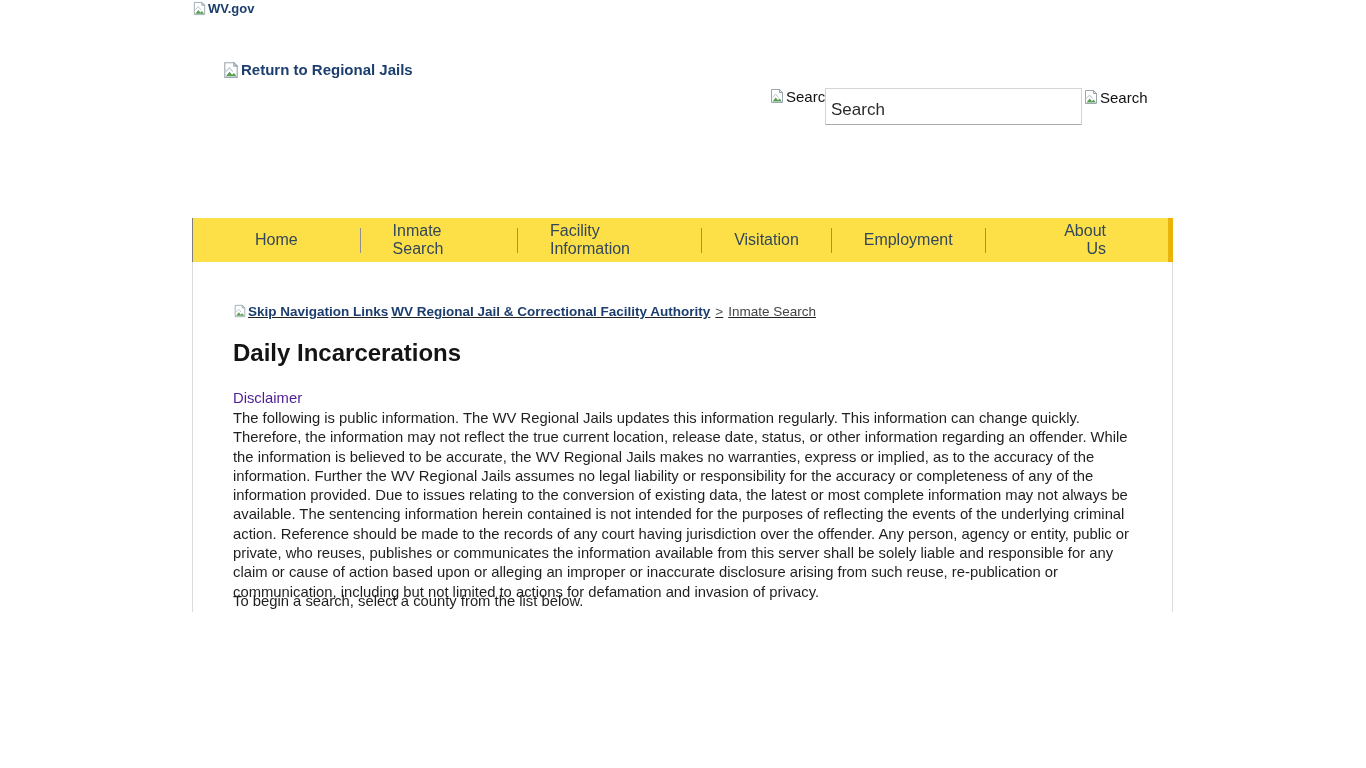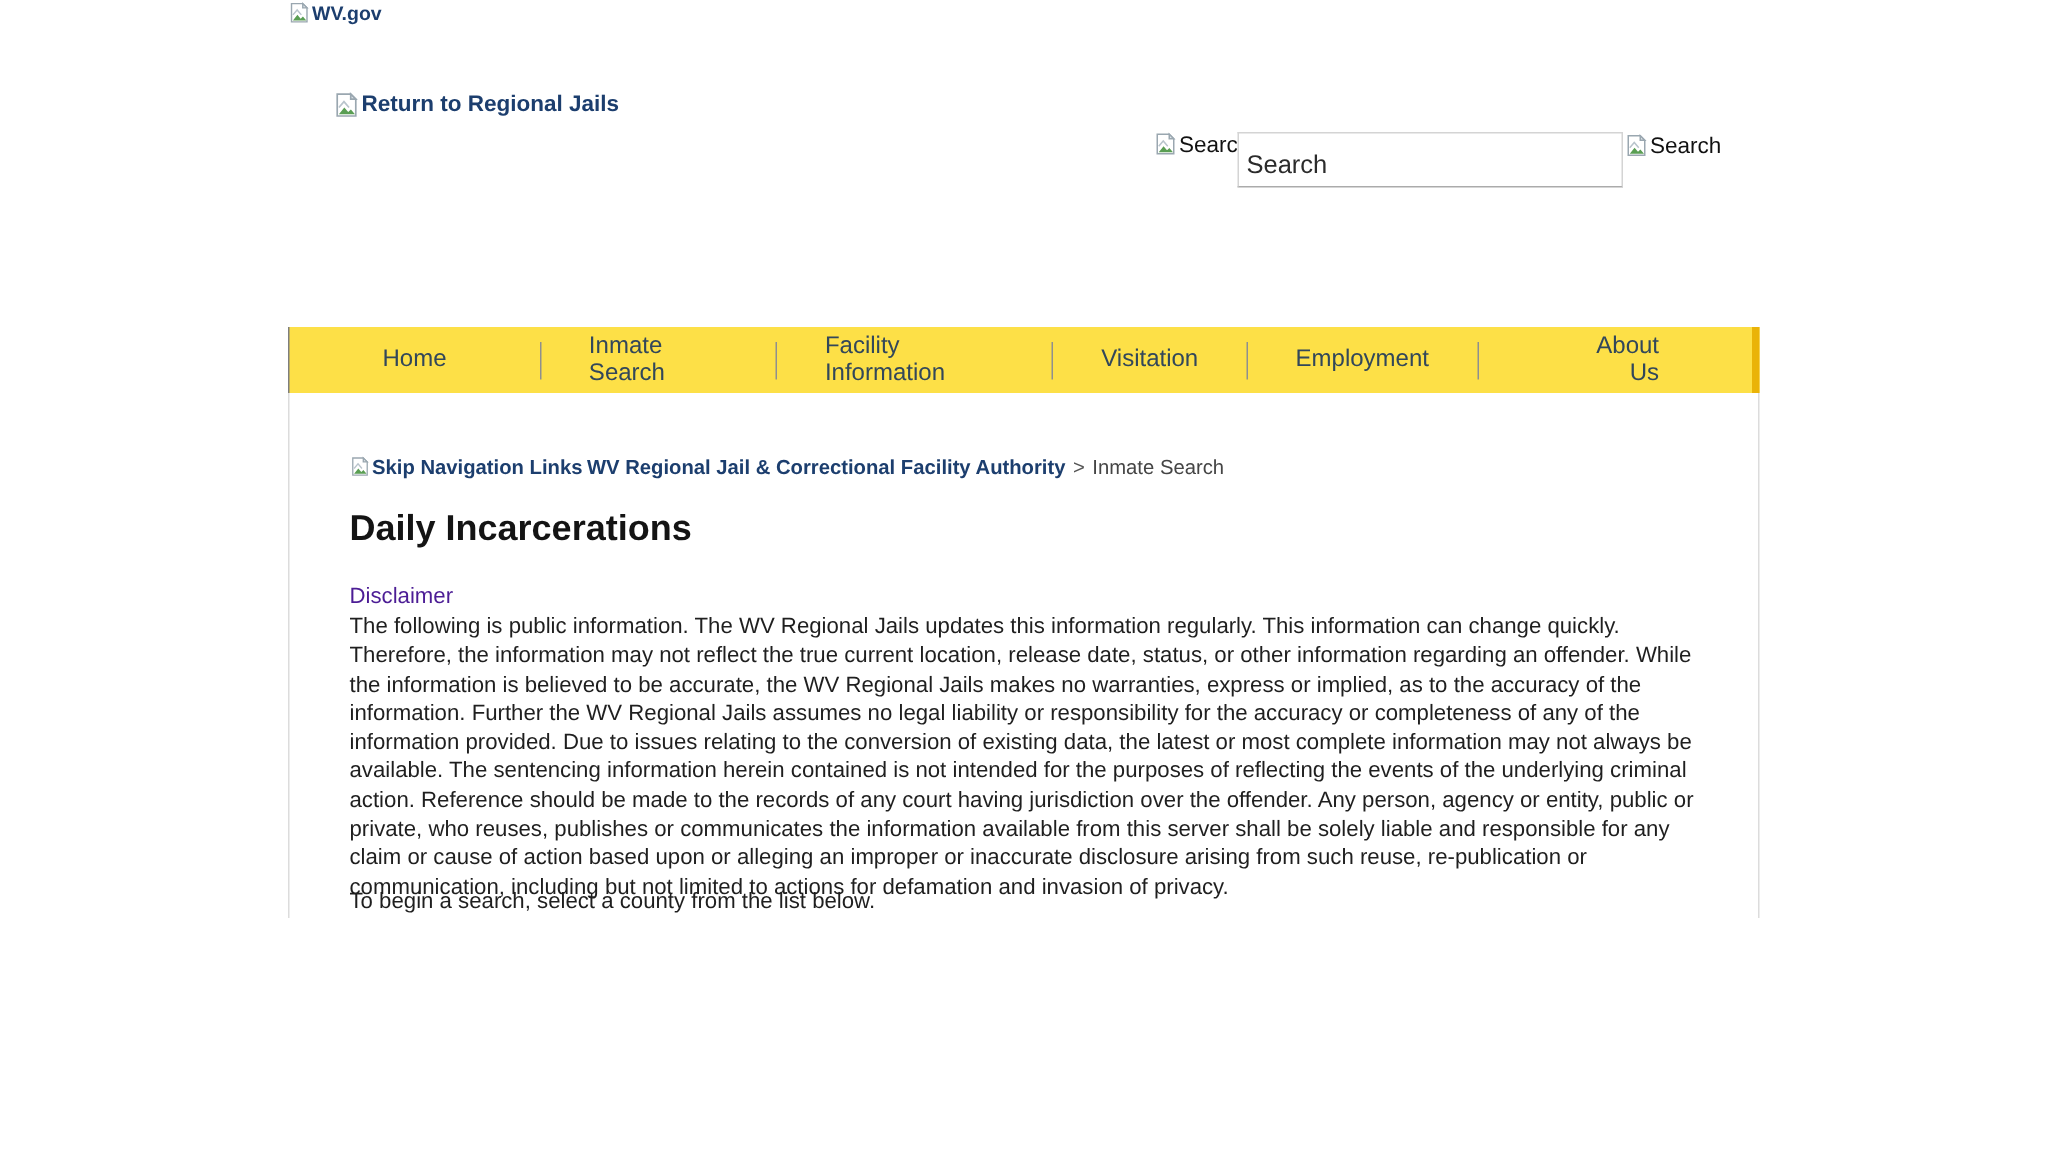--- a/index.html
+++ b/index.html
@@ -44,21 +44,21 @@
   .nav-item:last-child { padding:0 62px;text-align:right; }
   .nav-sep { width:1px; height:25px; background:#8f8f8f; }
 
   
   .content-frame {
     position:absolute; left:192px; top:262px; width:981px; height:506px;
     border-left:1px solid #dcdcdc; border-right:1px solid #dcdcdc; background:#fff;
   }
 
   
-  .breadcrumb { position:absolute; left:233px; top:304px; font-size:13.5px; white-space:nowrap; display:flex; align-items:center; }
+  .breadcrumb { position:absolute; left:233px; top:304px; font-size:13.5px; white-space:nowrap; display:flex; align-items:center;text-decoration:underline; }
   .crumb-root { color:#1c3e6e; font-weight:bold; text-decoration:none; margin-left:3px; }
   .crumb-sep { color:#555; margin:0 5px; }
   .crumb-current { color:#454545; }
 
   
   .page-title { position:absolute; left:233px; top:339px; font-size:24px; font-weight:bold; color:#141414; }
   .disclaimer-heading { position:absolute; left:233px; top:390px; font-size:14.8px; font-weight:normal; color:#4c1d95; }
   .disclaimer-text {
     position:absolute; left:233px; top:409px; width:903px;
     font-size:14.8px; line-height:19.3px; color:#1f1f1f;

